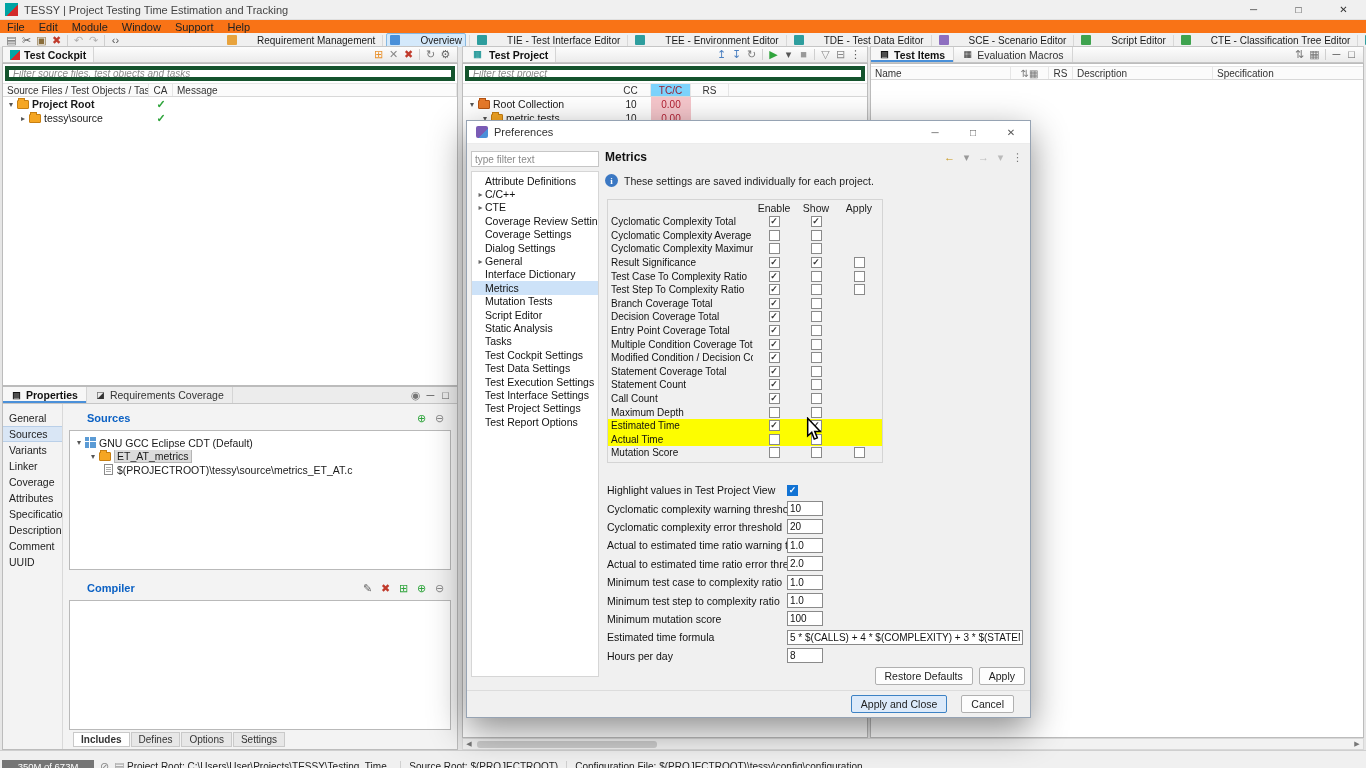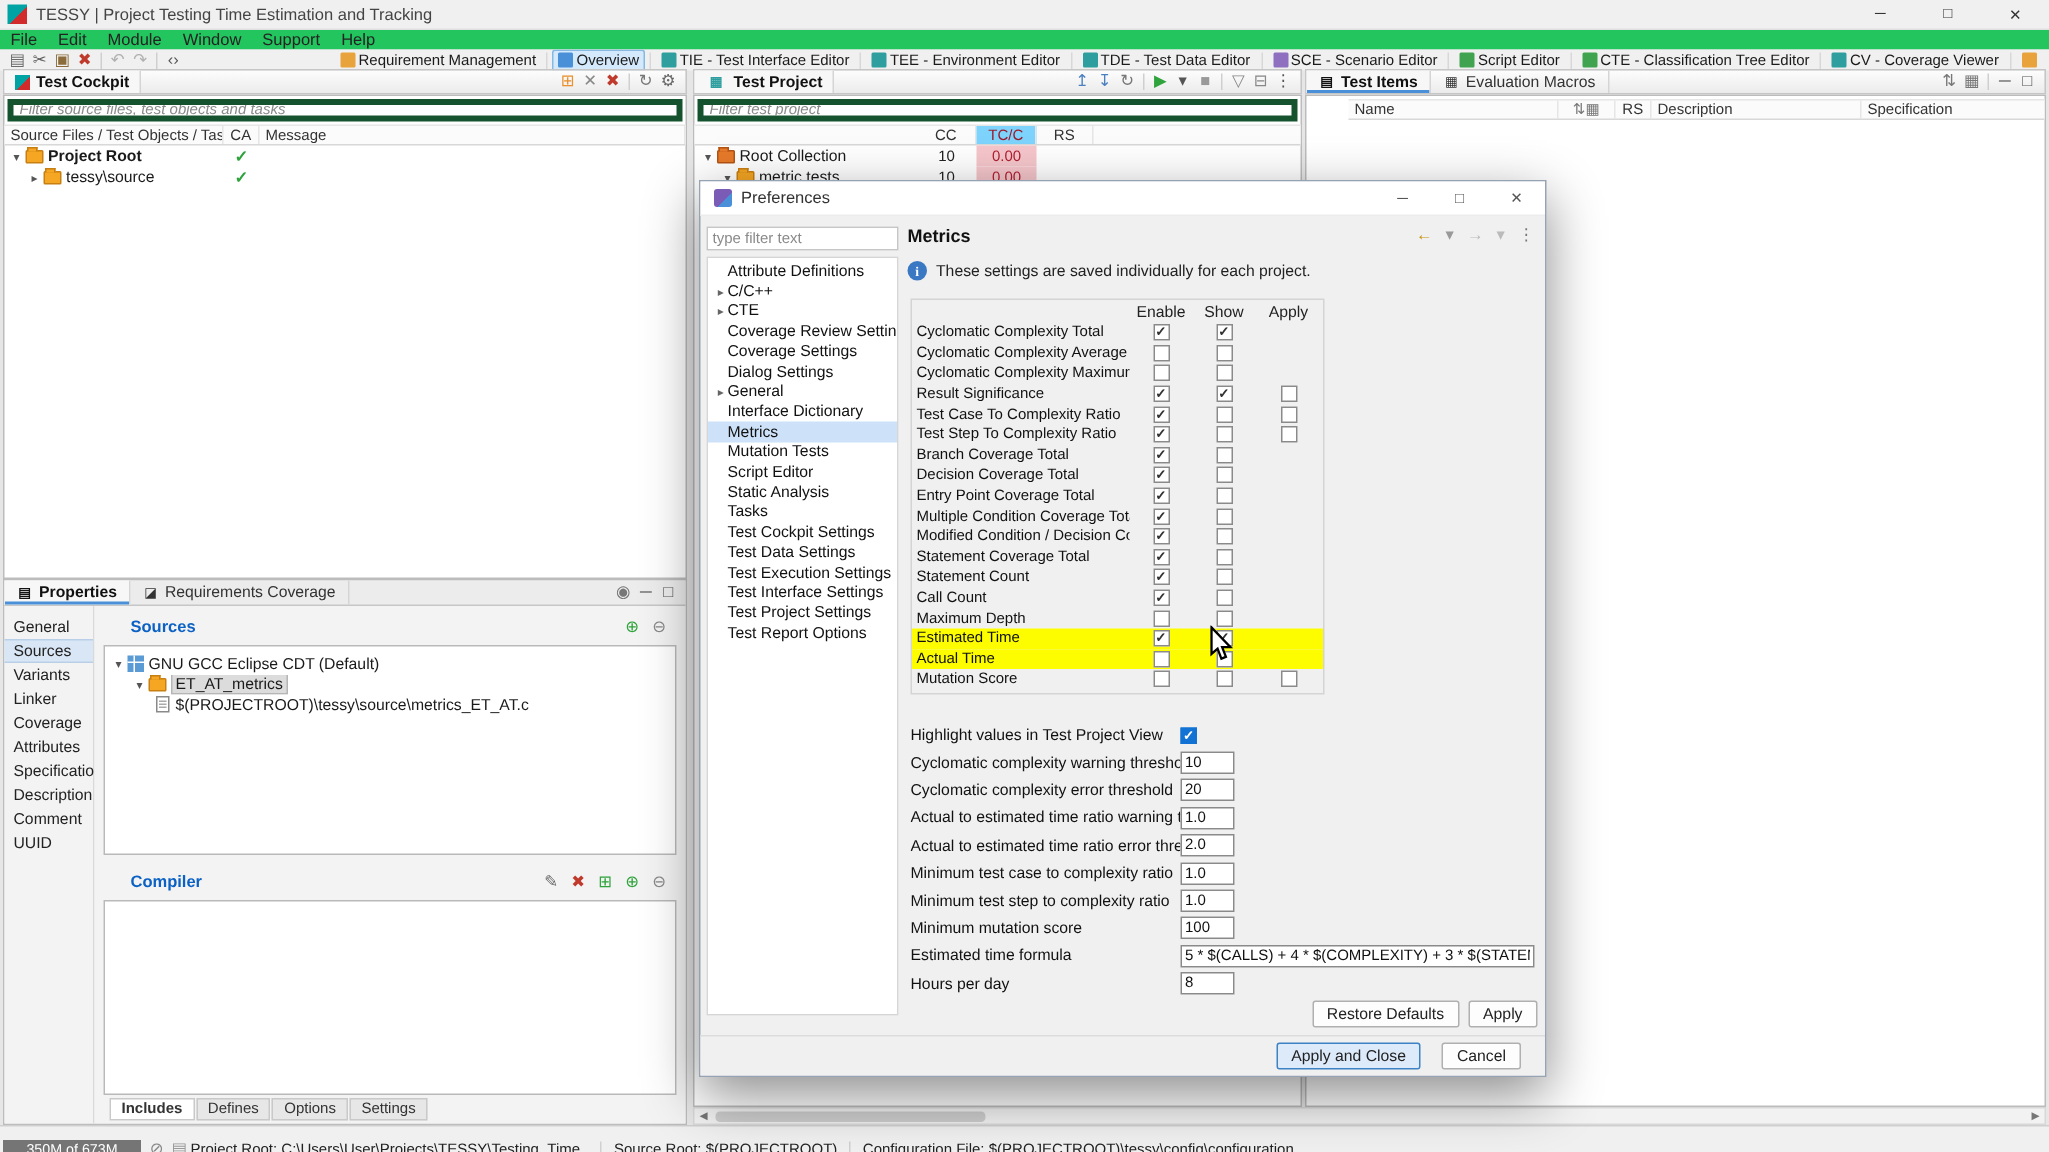--- a/index.html
+++ b/index.html
@@ -10,32 +10,32 @@
   
   .titlebar { position:absolute; left:0; top:0; width:1366px; height:20px; background:#f0f0f0;
     display:flex; align-items:center; border-bottom:1px solid #e0e0e0; }
   .applogo { width:13px; height:13px; margin:0 6px 0 5px; flex:0 0 auto;
     background:linear-gradient(135deg,#00a3a3 0 55%, #d22b2b 55% 100%); }
   .apptitle { font-size:11px; color:#444; white-space:nowrap; }
   .wctrls { margin-left:auto; display:flex; height:100%; }
   .wbtn { width:45px; height:100%; display:flex; align-items:center; justify-content:center; font-size:10px; color:#333; }
 
   
-  .menubar { position:absolute; left:0; top:20px; width:1366px; height:13px; background:#22c55e;
+  .menubar { position:absolute; left:0; top:20px; width:1366px; height:13px; background:#f97316;
     display:flex; align-items:center; font-size:11px; }
   .menu-item { padding:0 7px; height:100%; display:flex; align-items:center; color:#222; }
 
   
   .toolbar1 { position:absolute; left:0; top:33px; width:1366px; height:14px; background:#f0f0f0;
     display:flex; align-items:center; white-space:nowrap; overflow:hidden; }
   .tbicon { display:inline-flex; align-items:center; justify-content:center; min-width:15px; height:14px;
     font-size:11px; padding:0 1px; line-height:1; }
   .tsep { display:inline-block; width:1px; height:11px; background:#cfcfcf; margin:0 3px; flex:0 0 auto; }
   .persp-list { display:flex; align-items:center; margin-left:100px; font-size:10px; }
-  .persp { display:flex; align-items:center; gap:2px; padding:1px 3px; border:1px solid transparent; border-radius:2px; white-space:nowrap; }
+  .persp { display:flex; align-items:center; gap:20px; padding:1px 3px; border:1px solid transparent; border-radius:2px; white-space:nowrap; }
   .persp.active { background:#d4e9fb; border:1px solid #86b9e2; }
   .picon { width:10px; height:10px; display:inline-block; border-radius:1px; flex:0 0 auto; }
   .psep { width:1px; height:11px; background:#d8d8d8; margin:0 3px; flex:0 0 auto; }
 
   
   .phdr { position:absolute; height:17px; background:linear-gradient(#fdfdfd,#ebebeb);
     border:1px solid #c6c6c6; display:flex; align-items:center; font-size:10.5px; top:46px; }
   .vtitle { display:flex; align-items:center; gap:4px; padding:0 7px; height:100%; background:#f7f7f7;
     border-right:1px solid #d5d5d5; color:#111; font-weight:bold; }
   .hdr-icons { margin-left:auto; display:flex; align-items:center; padding-right:4px; }
@@ -447,21 +447,21 @@
             <span>metric tests</span>
           </div>
           <div class="tcell cellnum" style="width: 40px;">10</div>
           <div class="tcell cellnum pink" style="width: 40px;">0.00</div>
           <div class="tcell cellnum" style="width: 38px;"></div>
         </div>
       </div>
   </div>
 
   <div class="panel" id="ti-panel">
-    <div class="colhdr" style="margin-top:2px;margin-left:28px;">
+    <div class="colhdr" style="margin-top:2px;">
       <div class="hc" style="width:140px;">Name</div>
       <div class="hc center" style="width:38px;color:#777;">⇅▦</div>
       <div class="hc center" style="width:24px;">RS</div>
       <div class="hc" style="width:140px;">Description</div>
       <div class="hc" style="flex:1;border-right:none;">Specification</div>
     </div>
   </div>
 
   <div id="dialog">
     <div class="dlg-titlebar">

